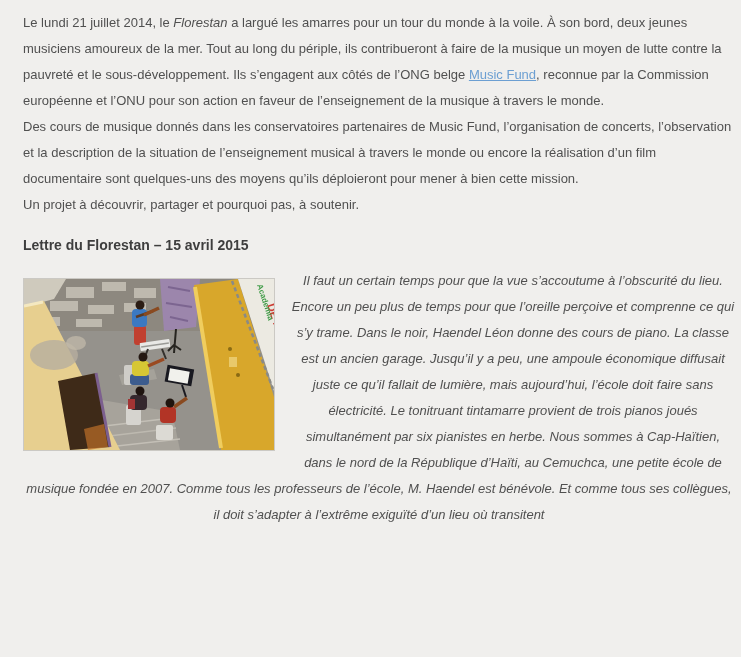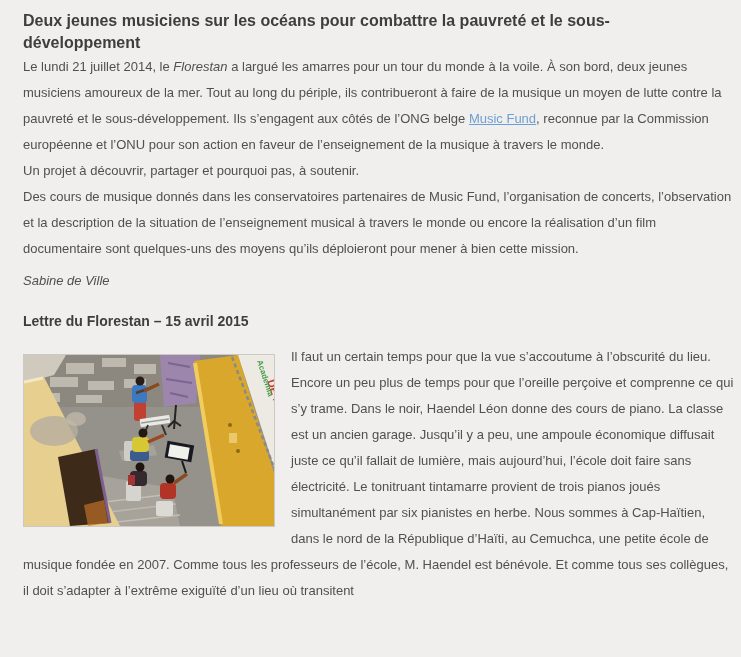--- a/index.html
+++ b/index.html
@@ -33,38 +33,36 @@
   }
 
   .letter { margin-top: 10px; }
   figure.photo {
     float: left; margin: 10px 16px 21px 0; padding: 0;
     width: 250px; height: 171px;
     border: 1px solid #cbc9c4; background: #ffffff;
   }
   figure.photo svg { display: block; }
   p.letter-text {
-    font-size: 13px; line-height: 26px; 
-    margin: 0; color: #505050;
+    font-size: 13px; line-height: 26px; font-style: italic;
+    text-align: center; margin: 0; color: #505050;
   }
 </style>
 </head>
 <body>
 
 <div class="page">
 
-  <h1 class="article-title">Deux jeunes musiciens sur les océans pour combattre la pauvreté et le sous-développement</h1>
 
   <p class="body-text"><span>Le lundi 21 juillet 2014, le </span><em>Florestan</em><span> a largué les amarres pour un tour du monde à la voile. À son bord, deux jeunes musiciens amoureux de la mer. Tout au long du périple, ils contribueront à faire de la musique un moyen de lutte contre la pauvreté et le sous-développement. Ils s’engagent aux côtés de l’ONG belge </span><a href="#">Music Fund</a><span>, reconnue par la Commission européenne et l’ONU pour son action en faveur de l’enseignement de la musique à travers le monde.</span></p>
 
+  <p class="body-text">Des cours de musique donnés dans les conservatoires partenaires de Music Fund, l’organisation de concerts, l’observation et la description de la situation de l’enseignement musical à travers le monde ou encore la réalisation d’un film documentaire sont quelques-uns des moyens qu’ils déploieront pour mener à bien cette mission.</p>
+
   <p class="body-text">Un projet à découvrir, partager et pourquoi pas, à soutenir.</p>
 
-  <p class="body-text">Des cours de musique donnés dans les conservatoires partenaires de Music Fund, l’organisation de concerts, l’observation et la description de la situation de l’enseignement musical à travers le monde ou encore la réalisation d’un film documentaire sont quelques-uns des moyens qu’ils déploieront pour mener à bien cette mission.</p>
-
-  <p class="signature">Sabine de Ville</p>
 
   <h2 class="letter-heading">Lettre du Florestan – 15 avril 2015</h2>
 
   <div class="letter">
 
     <figure class="photo">
       <svg width="250" height="171" viewBox="0 0 250 171" xmlns="http://www.w3.org/2000/svg">
 
         <rect width="250" height="171" fill="#95928c"></rect>
         <polygon points="0,171 0,138 60,118 148,133 156,171" fill="#a7a39b"></polygon>

